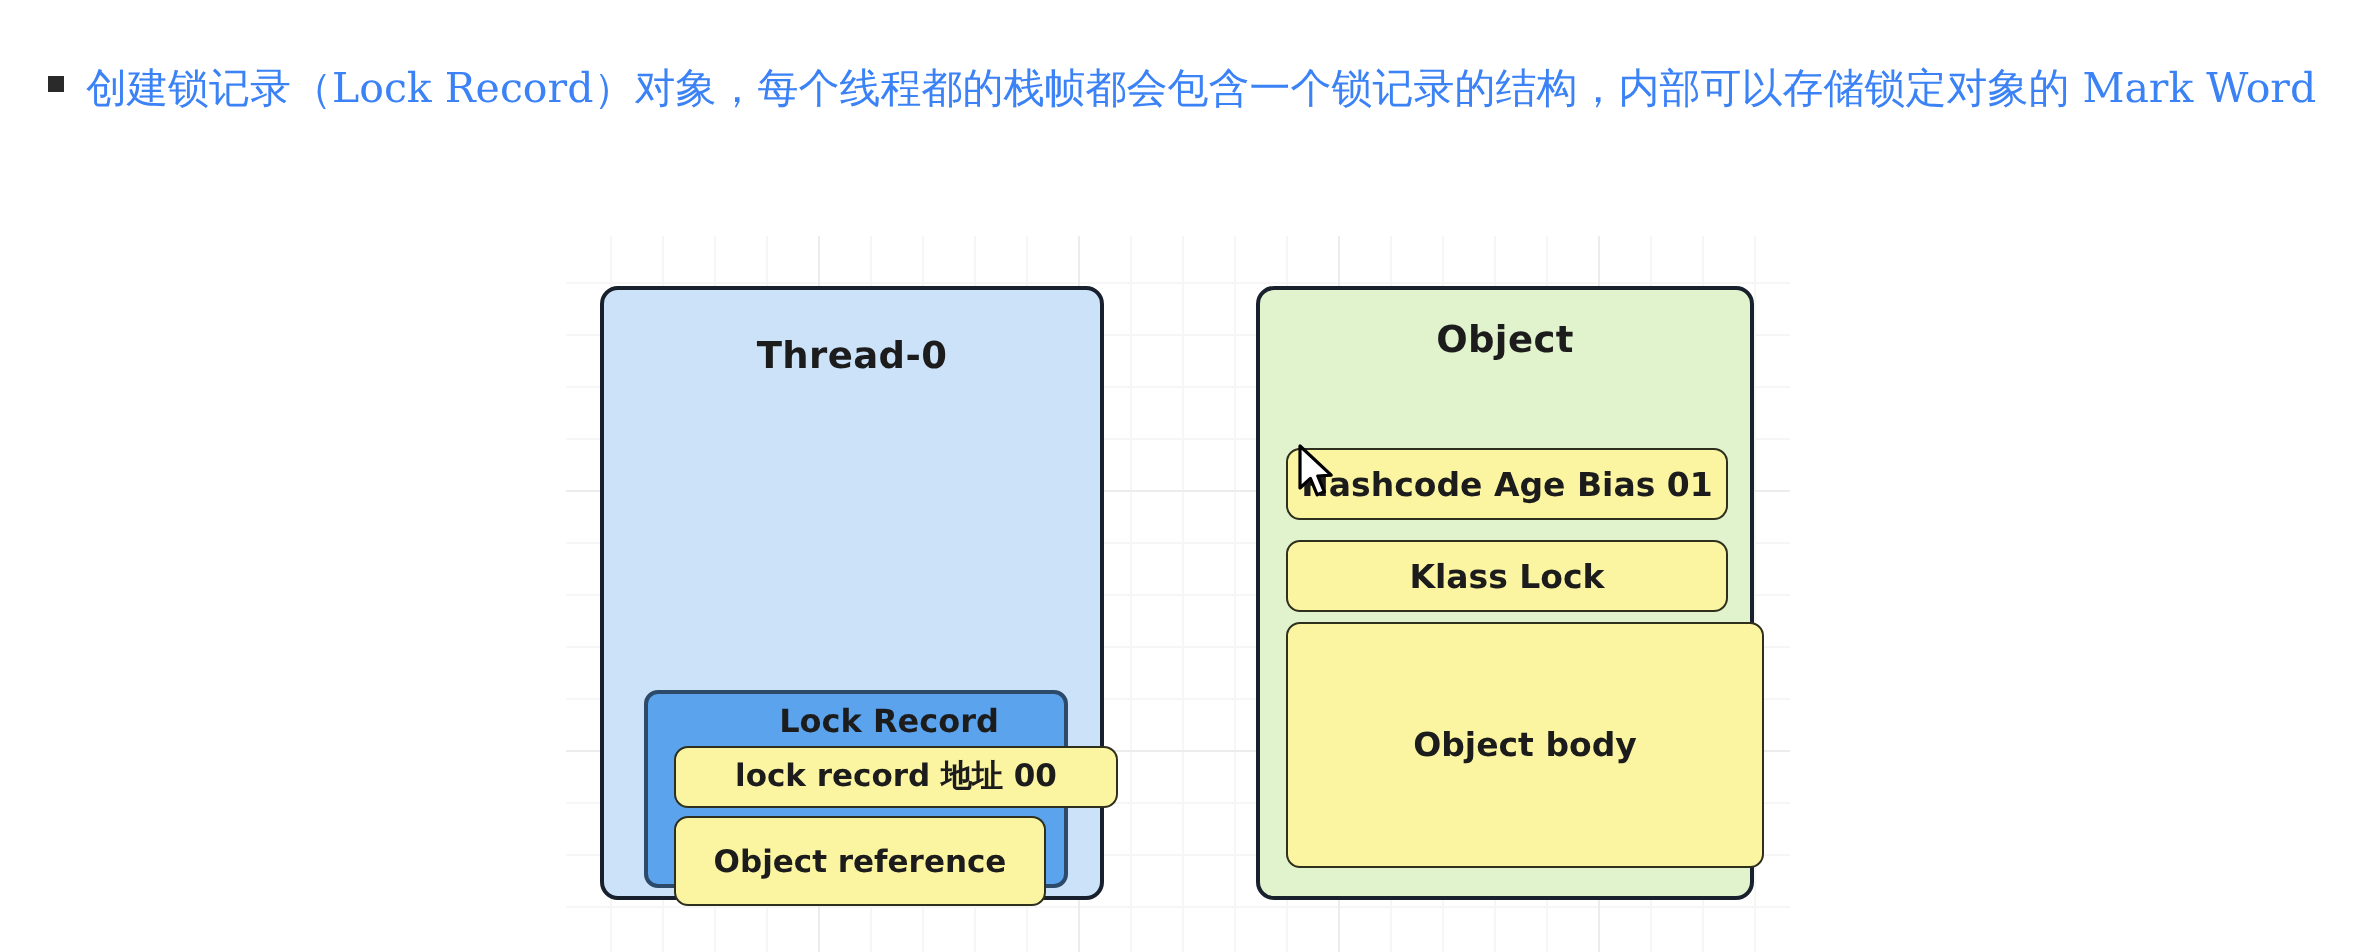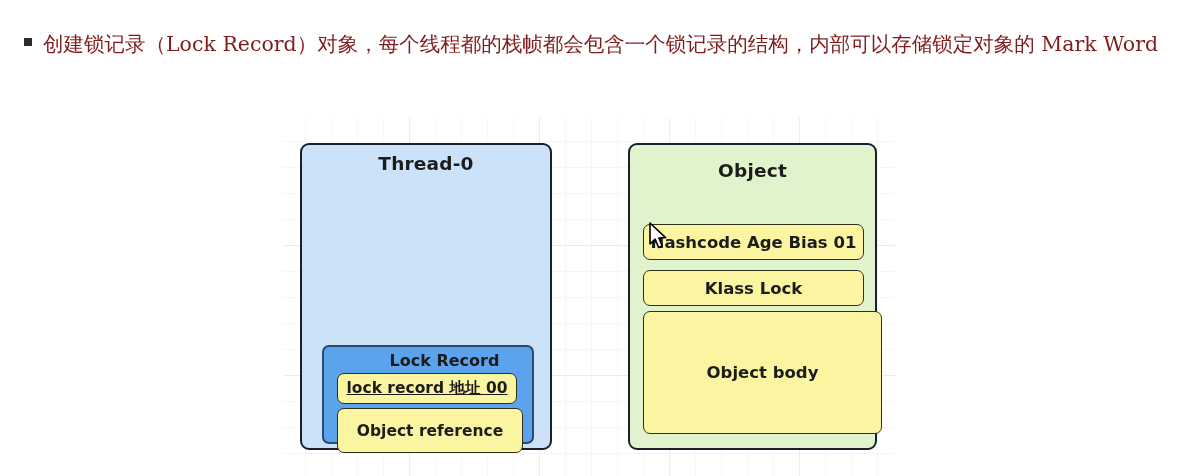--- a/index.html
+++ b/index.html
@@ -30,21 +30,21 @@
     height: 8px;
     background: #2a2a2a;
     margin-top: 12px;
     margin-right: 11px;
     flex: 0 0 auto;
   }
   .note-text {
     font-family: "DejaVu Serif", "Liberation Serif", serif;
     font-size: 20.5px;
     line-height: 36px;
-    color: #7f1d1d;
+    color: #3b82f6;
     max-width: 1130px;
     letter-spacing: 0px;
   }
 
   
   .diagram {
     position: absolute;
     left: 283px;
     top: 118px;
     width: 612px;
@@ -79,21 +79,21 @@
   .thread-box {
     left: 17px;
     top: 25px;
     width: 252px;
     height: 307px;
     background: #cbe2f9;
     border: 2.5px solid #17202c;
     border-radius: 9px;
   }
   .thread-box > .box-title {
-    margin-top: 8px;
+    margin-top: 23px;
     font-size: 18.5px;
     letter-spacing: 0.2px;
   }
 
   
   .lockrecord-box {
     left: 20px;
     top: 200px;
     width: 212px;
     height: 99px;
@@ -116,24 +116,23 @@
     display: flex;
     align-items: center;
     justify-content: center;
     font-weight: bold;
     color: #1c1c1c;
     font-family: "DejaVu Sans", "Liberation Sans", sans-serif;
   }
   .lr-slot-1 {
     left: 13px;
     top: 26px;
-    width: 180px;
+    width: 222px;
     height: 31px;
     font-size: 15.5px;
-    text-decoration: underline;
   }
   .lr-slot-2 {
     left: 13px;
     top: 61px;
     width: 186px;
     height: 45px;
     font-size: 15.5px;
   }
 
   

